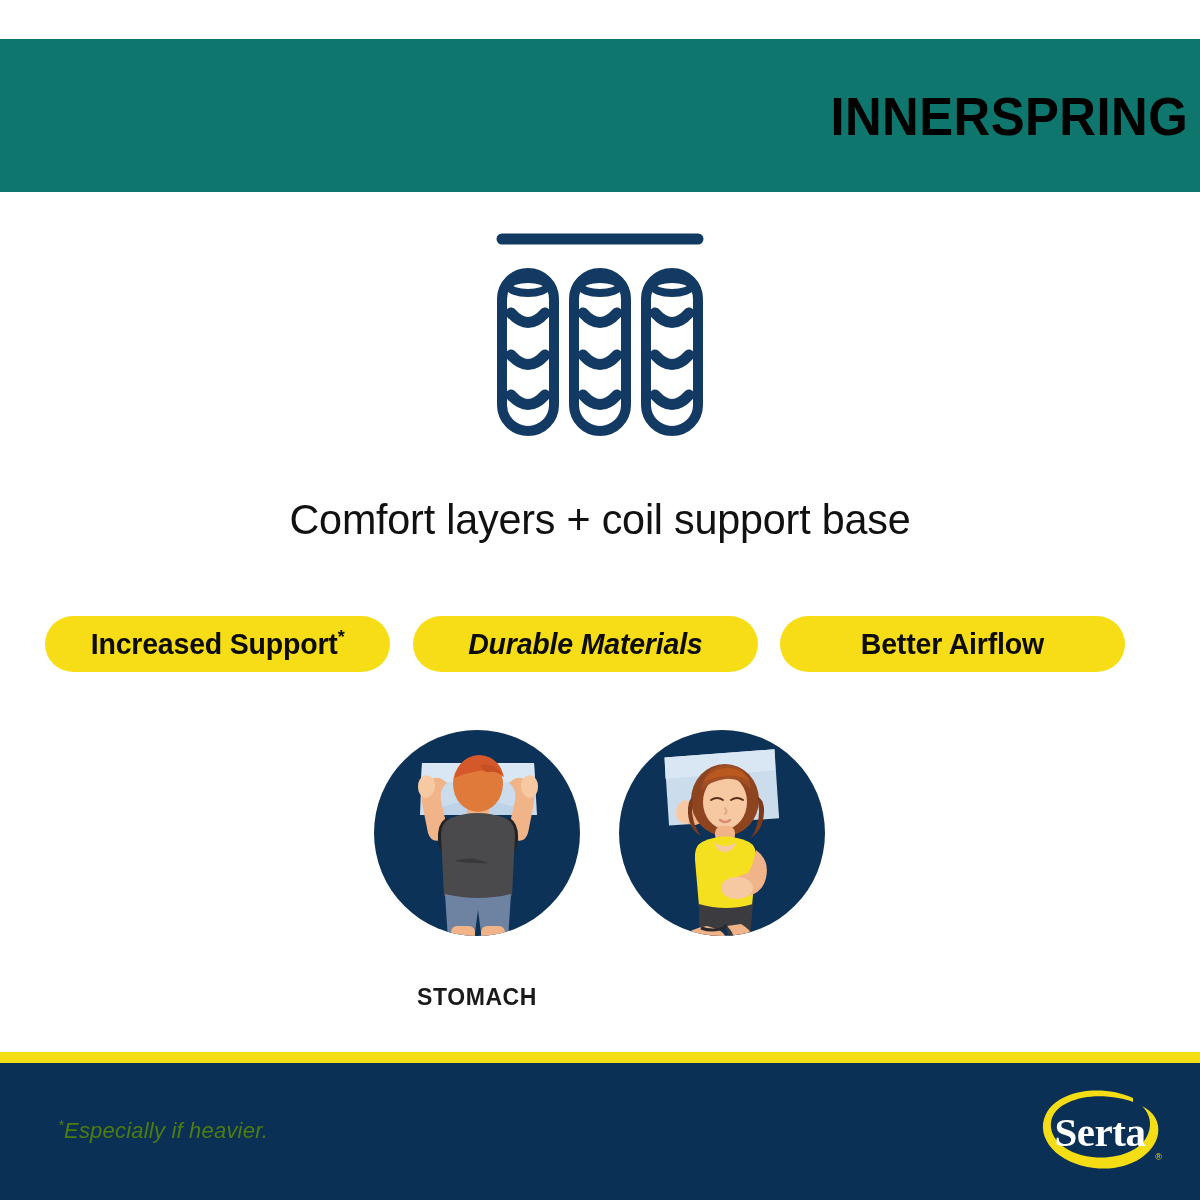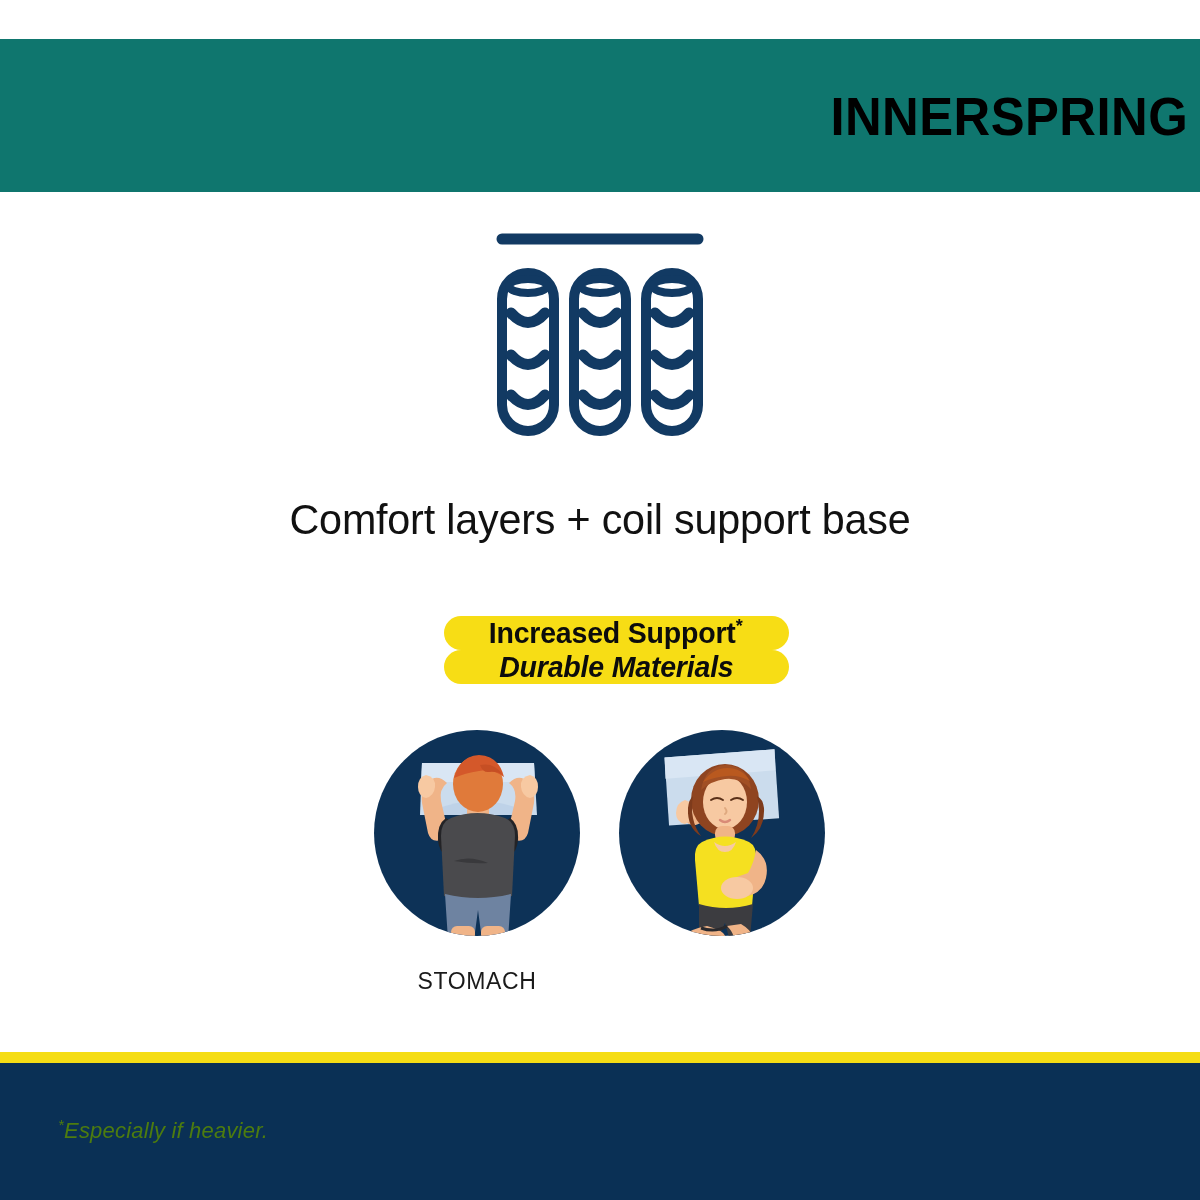--- a/index.html
+++ b/index.html
@@ -61,28 +61,27 @@
     font-size: 43px;
     font-weight: 400;
     color: #111111;
     letter-spacing: -0.2px;
     transform: scaleX(0.96);
   }
 
   
   .pill-row {
     position: absolute;
-    left: 76px;
+    left: 45px;
     top: 616px;
     width: 1080px;
     height: 56px;
     display: flex;
     justify-content: space-between;
     align-items: center;
-    flex-direction: column;
   }
   .pill {
     background: #f7dd15;
     border-radius: 28px;
     height: 56px;
     display: flex;
     align-items: center;
     justify-content: center;
     box-sizing: border-box;
     padding: 0 18px;
@@ -125,24 +124,24 @@
   .position-circle {
     width: 206px;
     height: 206px;
     margin: 0 auto;
     border-radius: 50%;
     background: #0d3257;
     position: relative;
     overflow: hidden;
   }
   .position-label {
-    margin-top: 32px;
+    margin-top: 48px;
     font-family: "Liberation Sans", sans-serif;
     font-size: 23px;
-    font-weight: 400;
+    font-weight: 700;
     letter-spacing: 0.6px;
     color: #1a1a1a;
   }
 
   
   .footer-stripe {
     position: absolute;
     left: 0;
     top: 1052px;
     width: 1200px;
@@ -248,20 +247,23 @@
 
   <div class="tagline">Comfort layers + coil support base</div>
 
   <div class="pill-row">
     <div class="pill pill-0">
       <span class="pill-label"><span>Increased Support</span><span class="pill-star">*</span></span>
     </div>
     <div class="pill pill-1">
       <span class="pill-label"><span>Durable Materials</span></span>
     </div>
+    <div class="pill pill-2">
+      <span class="pill-label"><span>Better Airflow</span></span>
+    </div>
   </div>
 
   <div class="positions">
 
     <div class="position position-stomach">
       <div class="position-circle">
         <svg width="206" height="206" viewBox="0 0 206 206">
 
           <g>
             <polygon points="48,33 160,33 163,85 46,85" fill="#cbdced"></polygon>
@@ -343,14 +345,21 @@
         </svg>
       </div>
     </div>
 
   </div>
 
   <div class="footer-stripe"></div>
   <div class="footer-band"></div>
   <div class="footer-note"><span class="note-star">*</span><span>Especially if heavier.</span></div>
 
+  <div class="brand-logo">
+    <svg width="136" height="100" viewBox="0 0 136 100">
+      <path d="M101,16 C70,2 26,8 14,32 C2,56 26,82 62,86 C94,90 122,74 126,52 C128,40 122,30 110,24 C118,32 120,42 116,52 C110,68 86,78 60,75 C32,72 14,54 20,36 C26,19 56,10 86,16 C92,17 97,18 101,20 Z" fill="#f5dd15"></path>
+    </svg>
+    <div class="brand-wordmark">Serta</div>
+    <div class="reg-mark">®</div>
+  </div>
 
 </div>
 
 </body></html>

